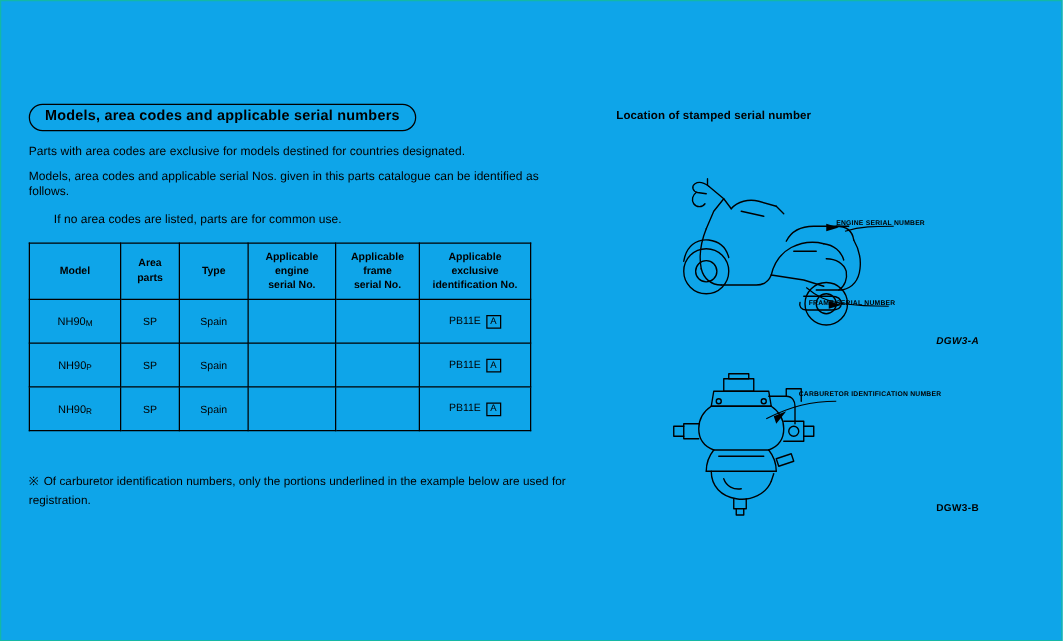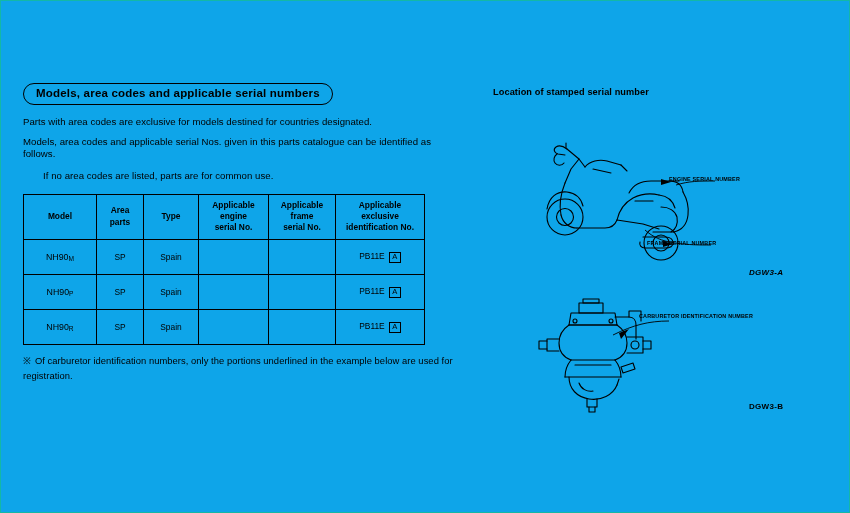--- a/index.html
+++ b/index.html
@@ -102,21 +102,21 @@
     border: 1px solid #000;
     padding: 0px 2.5px 0.5px 2.5px;
     margin-left: 4px;
     font-size: 7.6px;
     line-height: 1.1;
   }
 
   
   .footnote {
     font-size: 9.4px;
-    margin-top: 8px;
+    margin-top: 32px;
     line-height: 1.6;
     width: 432px;
     letter-spacing: 0.05px;
   }
   .footnote .star { margin-right: 4px; }
 
   .example {
     margin-top: 16px;
     margin-left: 154px;
     font-size: 9.6px;

